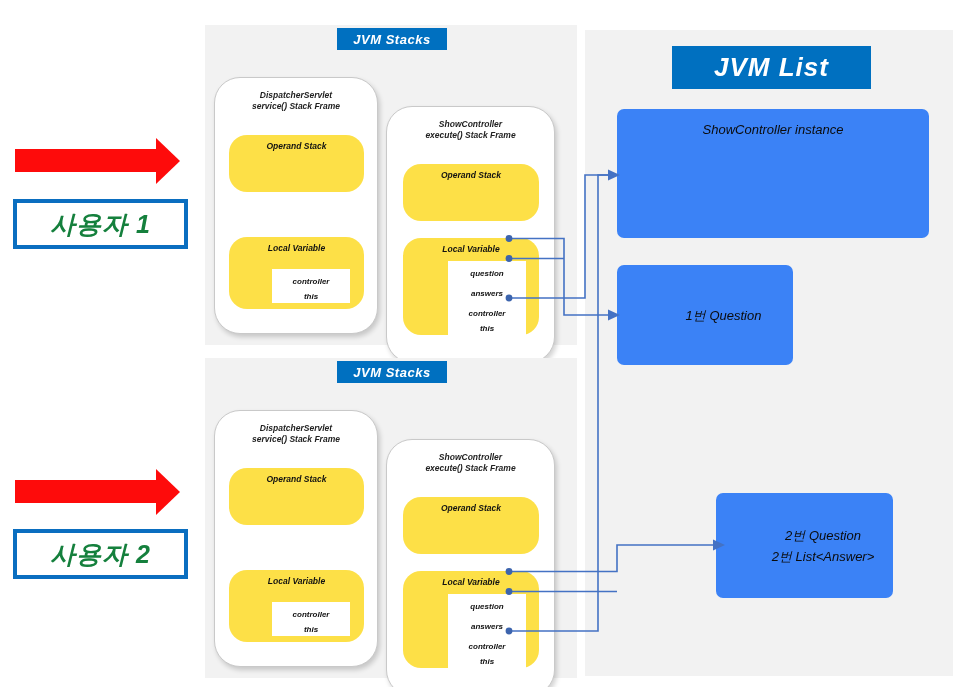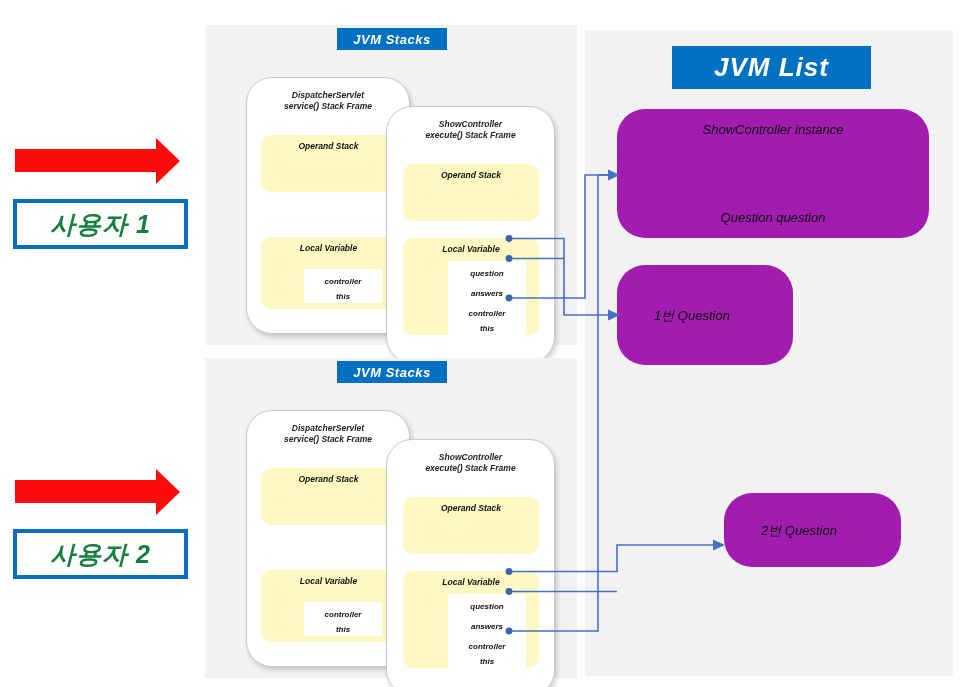--- a/index.html
+++ b/index.html
@@ -8,41 +8,41 @@
 
   
   .red-arrow-shaft{background:#fe0b0b;height:23px;width:141px;left:15px;}
   .red-arrow-head{width:0;height:0;border-top:23px solid transparent;border-bottom:23px solid transparent;border-left:24px solid #fe0b0b;left:156px;}
   .user-box{left:13px;width:167px;height:42px;background:#ffffff;border:4px solid #0a6ec0;display:flex;align-items:center;justify-content:center;font-size:25px;font-weight:bold;color:#15803d;letter-spacing:1px;}
 
   
   .stack-panel{left:205px;width:372px;height:320px;background:#f2f2f2;}
   .panel-title{left:132px;top:3px;width:110px;height:22px;background:#0070c0;color:#fff;font-size:13px;font-weight:bold;display:flex;align-items:center;justify-content:center;letter-spacing:.5px;}
   .frame{top:52px;height:255px;background:#ffffff;border:1px solid #c9c9c9;border-radius:26px;box-shadow:2px 3px 5px rgba(0,0,0,.18);}
-  .frame-a{left:9px;width:162px;margin-left:32px;}
+  .frame-a{left:9px;width:162px;}
   .frame-b{left:181px;width:167px;margin-top:29px;}
   .frame-title{top:12px;left:0;width:100%;text-align:center;font-size:8.5px;font-weight:bold;color:#222;line-height:11px;}
-  .gbox{background:#fef9c3;border-radius:10px;}
+  .gbox{background:#fde047;border-radius:18px;}
   .gbox-label{top:6px;left:0;width:100%;text-align:center;font-size:8.5px;font-weight:bold;color:#111;}
   .op-a{left:14px;top:57px;width:135px;height:57px;}
   .op-b{left:16px;top:57px;width:136px;height:57px;}
   .local-a{left:14px;top:159px;width:135px;height:72px;}
   .local-b{left:16px;top:131px;width:136px;height:97px;}
   .vrow{background:#ffffff;height:24px;display:flex;align-items:center;justify-content:center;font-size:8px;font-weight:bold;color:#111;}
   .local-a .vrow{left:43px;width:78px;}
   .local-b .vrow{left:45px;width:78px;}
 
   
   .heap-panel{left:585px;top:30px;width:368px;height:646px;background:#f2f2f2;}
   .heap-title{left:87px;top:16px;width:199px;height:43px;background:#0070c0;color:#fff;font-size:26px;font-weight:bold;display:flex;align-items:center;justify-content:center;letter-spacing:1px;}
-  .heap-box{background:#a21caf;border-radius:28px;color:#0b0b0b;}
+  .heap-box{background:#3b82f6;border-radius:7px;color:#0b0b0b;}
   .instance-box{left:32px;top:79px;width:312px;height:129px;display:flex;flex-direction:column;justify-content:space-between;padding:13px 0;box-sizing:border-box;text-align:center;font-size:13px;}
-  .obj-box{display:flex;flex-direction:column;justify-content:center;font-size:13px;line-height:21px;padding-left:37px;box-sizing:border-box;}
+  .obj-box{display:flex;flex-direction:column;justify-content:center;font-size:13px;line-height:21px;padding-left:37px;box-sizing:border-box;text-align:center;}
   .obj-box-1{left:32px;top:235px;width:176px;height:100px;}
-  .obj-box-2{left:139px;top:463px;width:177px;height:74px;}
+  .obj-box-2{left:131px;top:463px;width:177px;height:105px;}
 
   svg.overlay{position:absolute;left:0;top:0;width:963px;height:687px;pointer-events:none;}
 </style>
 </head>
 <body>
 
 <div class="abs red-arrow-shaft" style="top:149px"></div>
 <div class="abs red-arrow-head" style="top:138px"></div>
 <div class="abs user-box" style="top:199px">
   <span>사용자 1</span>
@@ -124,29 +124,29 @@
       <div class="abs vrow" style="top:83px;height:14px">this</div>
     </div>
   </div>
 </div>
 
 <div class="abs heap-panel">
   <div class="abs heap-title">JVM List</div>
 
   <div class="abs heap-box instance-box">
     <div>ShowController instance</div>
-    <div>Question question</div>
   </div>
 
   <div class="abs heap-box obj-box obj-box-1">
     <div>1번 Question</div>
   </div>
 
   <div class="abs heap-box obj-box obj-box-2">
     <div>2번 Question</div>
+    <div>2번 List&lt;Answer&gt;</div>
   </div>
 </div>
 
 <svg class="overlay" viewBox="0 0 963 687">
   <g stroke="#4472c4" stroke-width="1.6" fill="none">
 
     <path d="M509,238.5 H564 V315 H609"></path>
     <path d="M509,258.5 H564"></path>
 
     <path d="M509,298 H585 V175 H609"></path>

